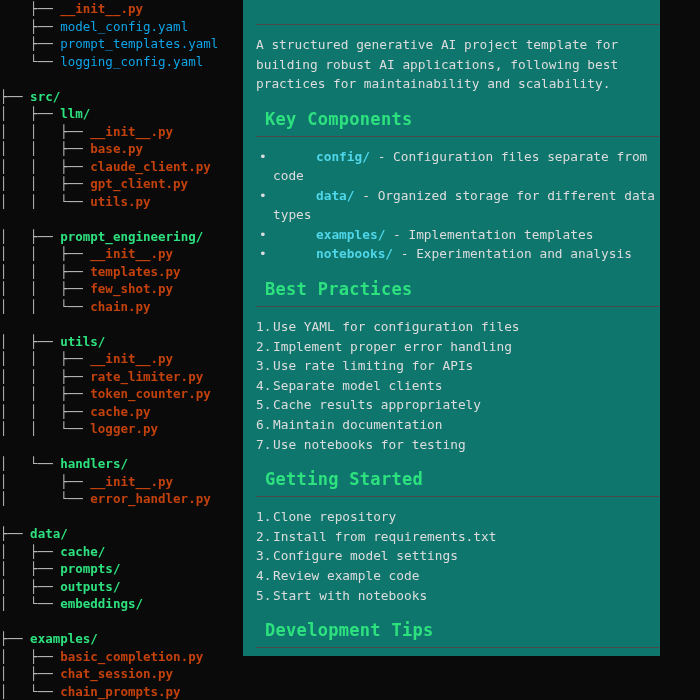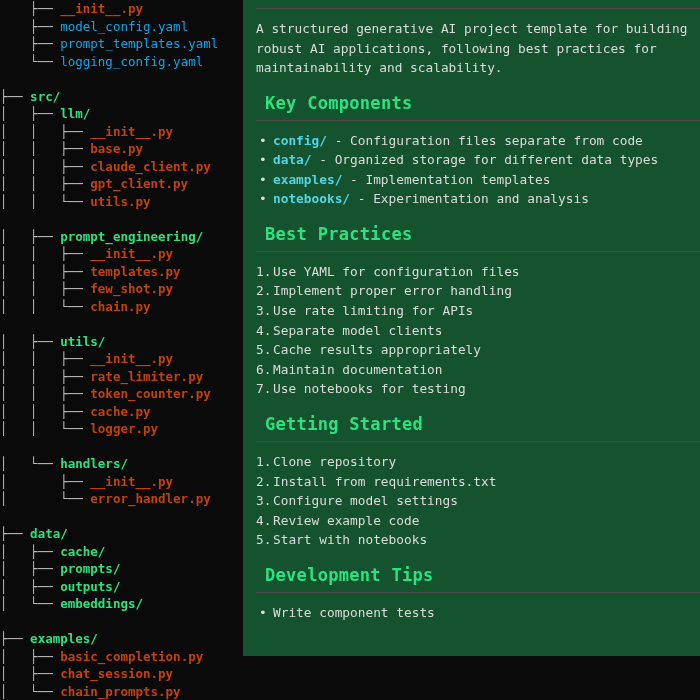--- a/index.html
+++ b/index.html
@@ -39,27 +39,27 @@
   .name-dir  { color: #2de27e; font-weight: bold; }
   .name-py   { color: #c2410c; font-weight: bold; }
   .name-yaml { color: #0ea5e9; }
   .spacer { height: 17.5px; display: block; }
 
   
   #panel {
     position: absolute;
     left: 243px;
     top: 0;
-    width: 457px;
+    width: 417px;
     height: 656px;
-    background: #14532d;
+    background: #0f766e;
     z-index: 2;
     overflow: hidden;
     box-sizing: border-box;
-    padding: 0 0 0 13px;
+    padding: 16px 0 0 13px;
   }
   #panel .inner {
     padding-top: 0;
   }
   .hr {
     border: none;
     border-top: 1px solid #4a4a4a;
     margin: 6px 0 10px 0;
     height: 0;
   }
@@ -98,21 +98,21 @@
   }
   ol.nlist li {
     counter-increment: li;
   }
   ol.nlist li::before {
     content: counter(li) ".";
     position: absolute;
     left: -17px;
     color: #dcdcdc;
   }
-  .kc { color: #4fd6e8; font-weight: bold; }
+  .kc { color: #4fd6e8; font-weight: bold; margin-left: 43px; }
   .top-cut {
     height: 2px;
     overflow: hidden;
     color: #2de27e;
     font-weight: bold;
     font-size: 17px;
   }
 </style>
 </head>
 <body>

